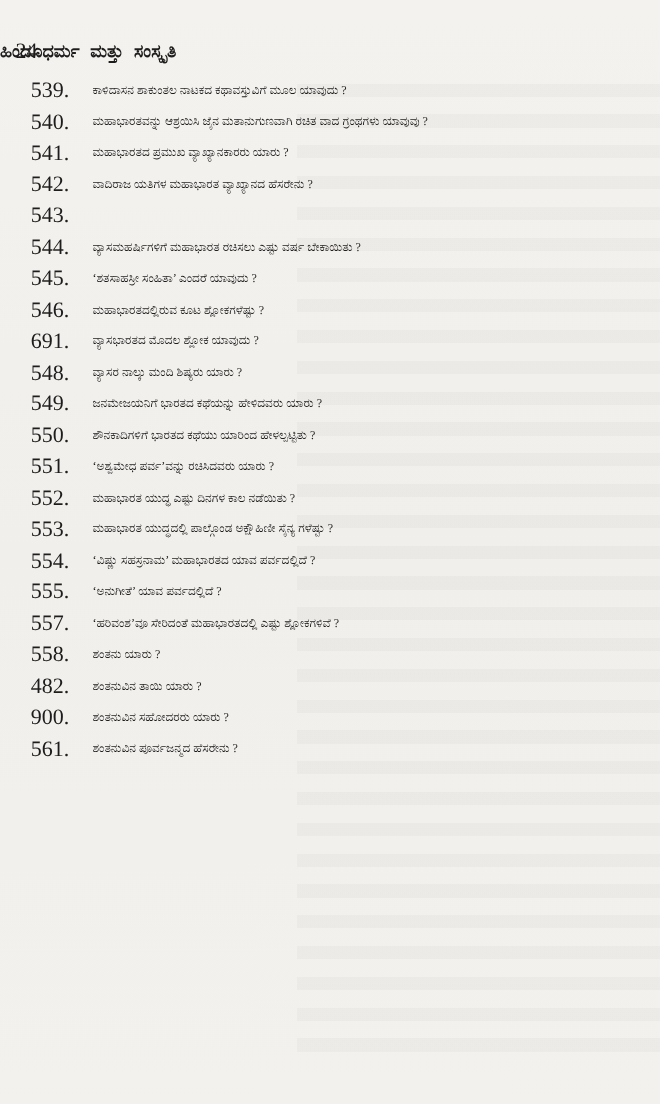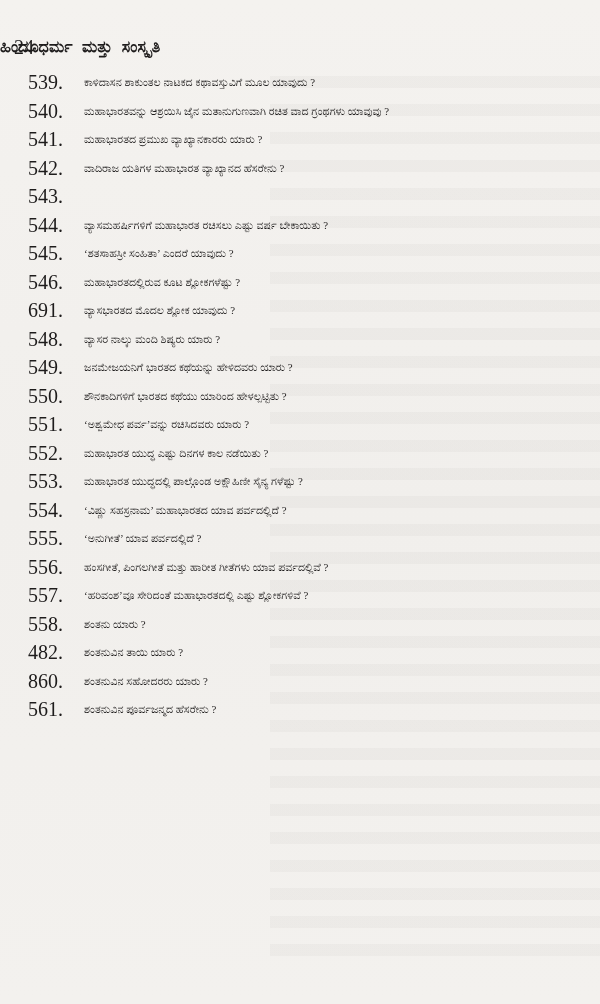--- a/index.html
+++ b/index.html
@@ -120,37 +120,33 @@
       </li>
     <li class="q">
         <span class="q-num">554.</span>
         <span class="q-text">‘ವಿಷ್ಣು ಸಹಸ್ರನಾಮ’ ಮಹಾಭಾರತದ ಯಾವ ಪರ್ವದಲ್ಲಿದೆ ?</span>
       </li>
     <li class="q">
         <span class="q-num">555.</span>
         <span class="q-text">‘ಅನುಗೀತೆ’ ಯಾವ ಪರ್ವದಲ್ಲಿದೆ ?</span>
       </li>
     <li class="q">
-        <span class="q-num">556.</span>
-        <span class="q-text justify">ಹಂಸಗೀತೆ, ಪಿಂಗಲಗೀತೆ ಮತ್ತು ಹಾರೀತ ಗೀತೆಗಳು ಯಾವ ಪರ್ವದಲ್ಲಿವೆ ?</span>
-      </li>
-    <li class="q">
         <span class="q-num">557.</span>
         <span class="q-text justify">‘ಹರಿವಂಶ’ವೂ ಸೇರಿದಂತೆ ಮಹಾಭಾರತದಲ್ಲಿ ಎಷ್ಟು ಶ್ಲೋಕಗಳಿವೆ ?</span>
       </li>
     <li class="q">
         <span class="q-num">558.</span>
         <span class="q-text">ಶಂತನು ಯಾರು ?</span>
       </li>
     <li class="q">
         <span class="q-num">482.</span>
         <span class="q-text">ಶಂತನುವಿನ ತಾಯಿ ಯಾರು ?</span>
       </li>
     <li class="q">
-        <span class="q-num">860.</span>
+        <span class="q-num">900.</span>
         <span class="q-text">ಶಂತನುವಿನ ಸಹೋದರರು ಯಾರು ?</span>
       </li>
     <li class="q">
         <span class="q-num">561.</span>
         <span class="q-text">ಶಂತನುವಿನ ಪೂರ್ವಜನ್ಮದ ಹೆಸರೇನು ?</span>
       </li>
   </ol>
 </div>
 
 </body></html>

